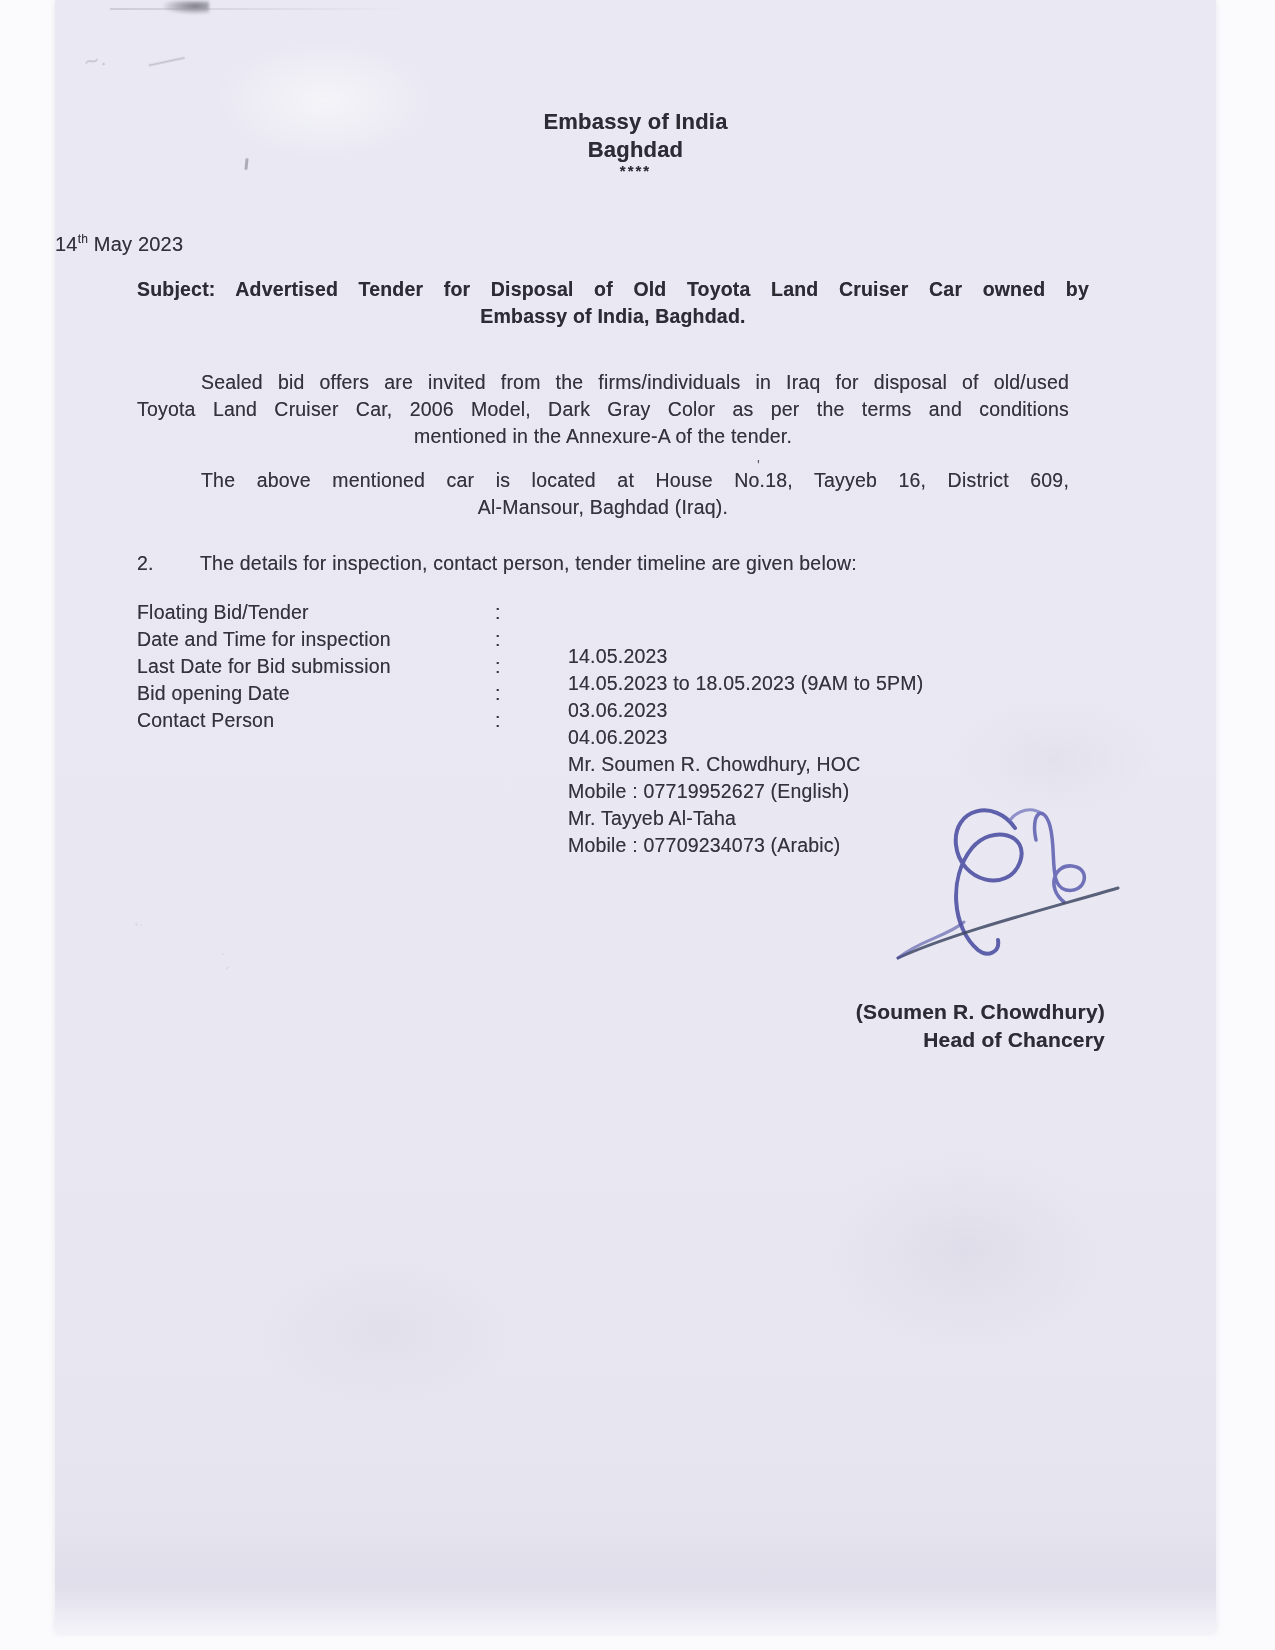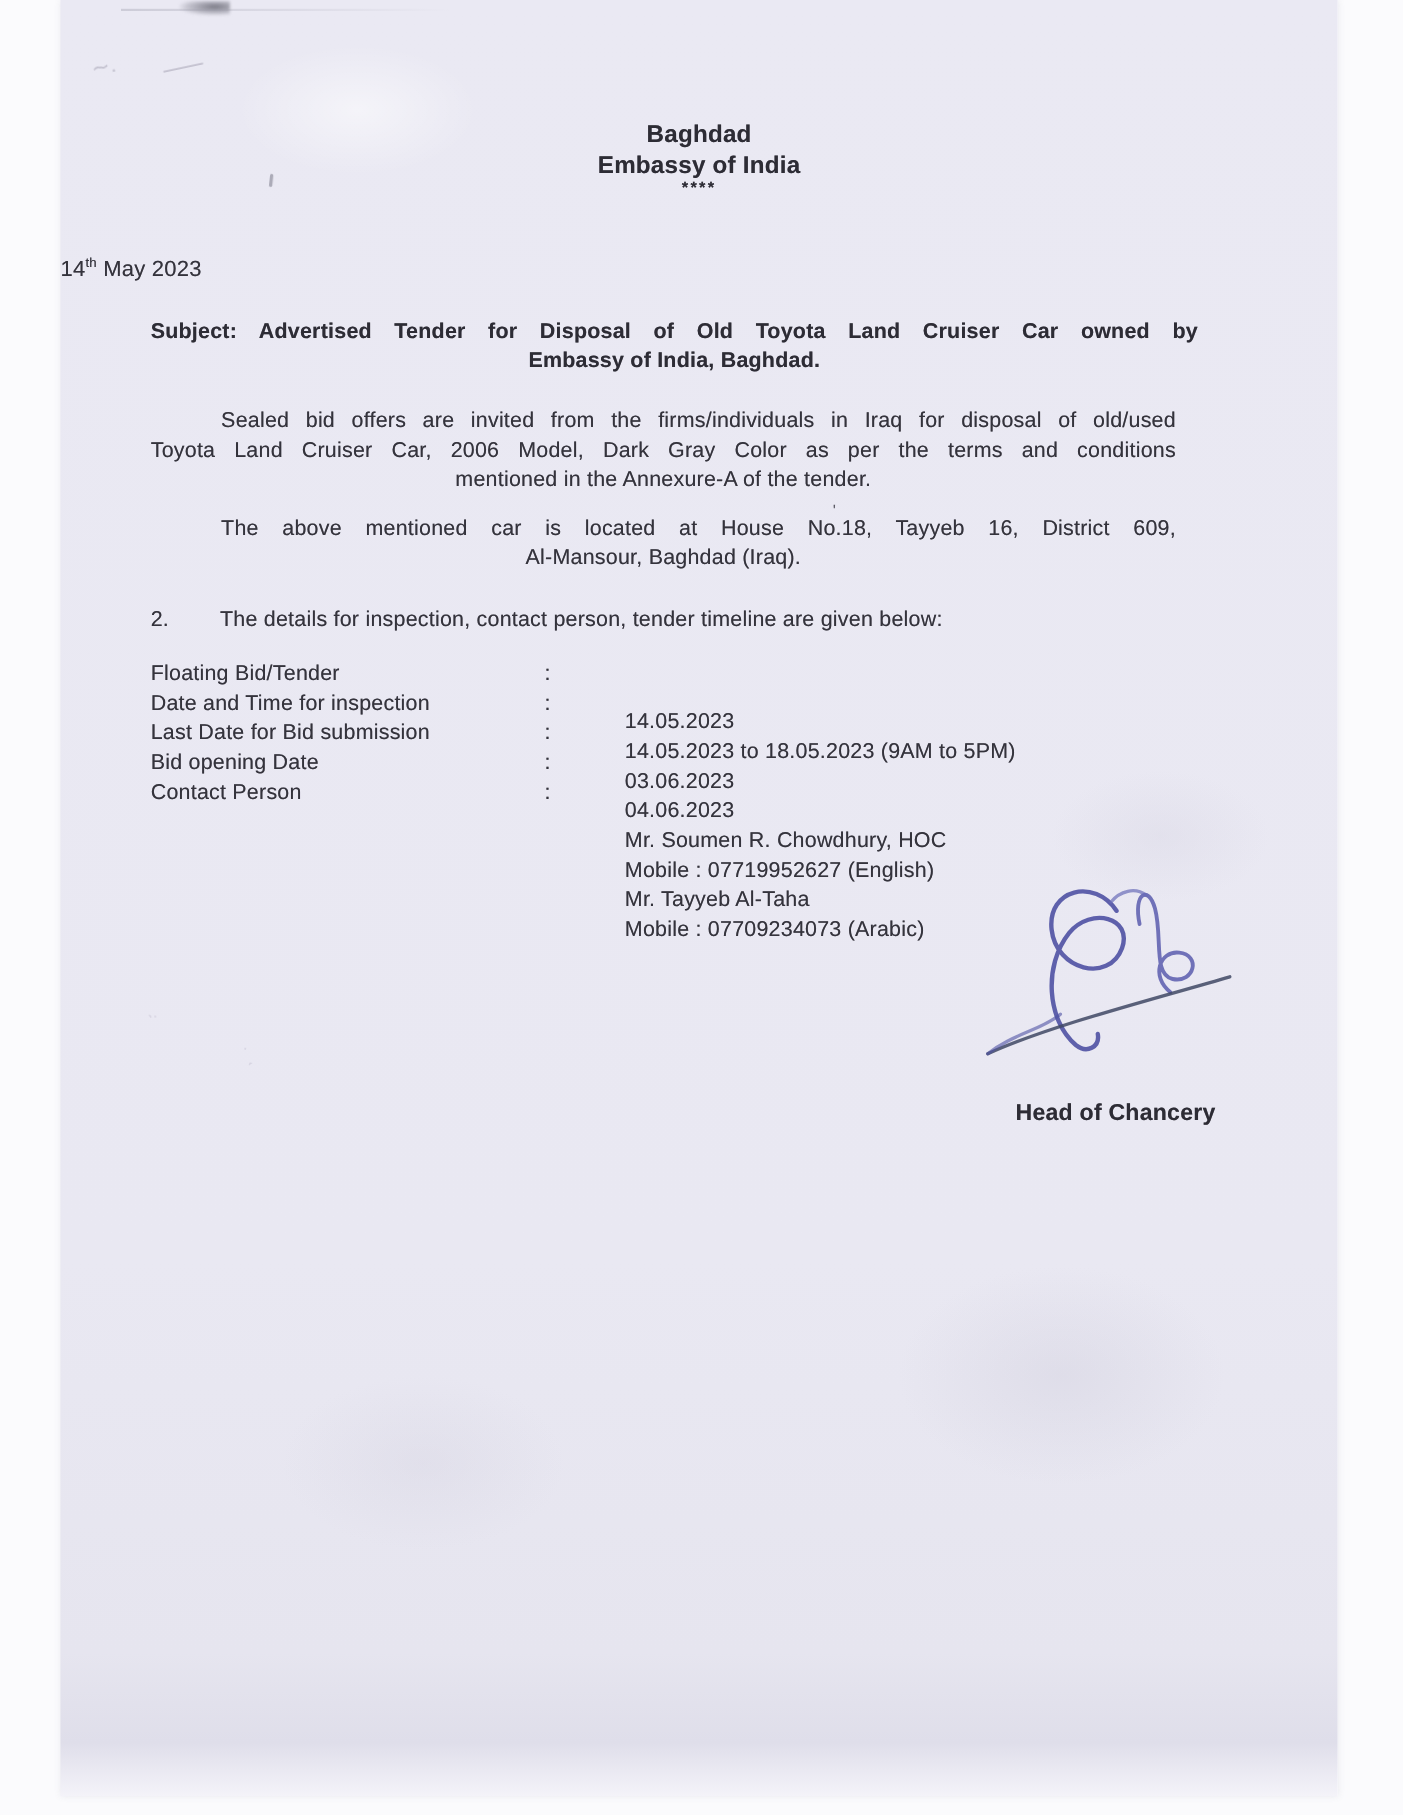--- a/index.html
+++ b/index.html
@@ -35,21 +35,21 @@
   .bold{font-weight:bold;color:#2d2c35;}
 
   .header-block{position:absolute;left:0;top:108px;width:1161px;text-align:center;}
   .header-org{font-size:22px;line-height:28px;}
   .header-city{font-size:22px;line-height:28px;}
   .header-stars{font-size:15px;line-height:14px;letter-spacing:2px;}
 
   .dateline{position:absolute;left:0;top:226px;width:1066px;text-align:left;font-size:20px;}
   .dateline sup{font-size:12px;}
 
-  .subject{position:absolute;left:82px;top:288px;width:952px;}
+  .subject{position:absolute;left:82px;top:276px;width:952px;}
   .para{position:absolute;left:82px;width:932px;}
   .p1{top:369px;}
   .p2{top:467px;}
   .jline{display:block;text-align:justify;text-align-last:justify;}
   .lline{display:block;text-align:center;}
   .indent{text-indent:64px;}
 
   .item2{position:absolute;left:82px;top:550px;width:932px;}
   .item2 .num{position:absolute;left:0;top:0;}
   .item2 .body{position:absolute;left:63px;top:0;width:860px;}
@@ -77,22 +77,22 @@
   <div class="smudge-top"></div>
   <div class="topline"></div>
   <div class="pencil" style="left:28px;top:48px;">∼.</div>
   <div class="pencil" style="left:92px;top:46px;">⸺</div>
   <div class="pencil2" style="left:78px;top:922px;">ˋ˙</div>
   <div class="pencil2" style="left:165px;top:952px;">˙ˏ</div>
   <div class="tick" style="left:190px;top:158px;transform:rotate(6deg);"></div>
   <div class="speck" style="left:702px;top:460px;">'</div>
 
   <div class="header-block">
+    <div class="txt bold header-org">Embassy of India</div>
     <div class="txt bold header-city">Baghdad</div>
-    <div class="txt bold header-org">Embassy of India</div>
     <div class="txt bold header-stars">****</div>
   </div>
 
   <div class="txt dateline"><span>14</span><sup>th</sup><span> May 2023</span></div>
 
   <div class="txt bold subject">
     <span class="jline">Subject: Advertised Tender for Disposal of Old Toyota Land Cruiser Car owned by</span>
     <span class="lline">Embassy of India, Baghdad.</span>
   </div>
 
@@ -153,16 +153,17 @@
     <g fill="none" stroke-linecap="round">
       <path d="M155,38 C135,8 92,18 96,55 C100,92 148,104 160,72 C170,44 132,34 112,58 C88,88 92,138 118,160 C128,168 140,162 138,150" stroke="#4f51a3" stroke-width="4" opacity="0.9"></path>
       <path d="M176,50 C170,22 184,14 190,36 C197,62 188,96 206,100 C226,104 232,78 212,76 C194,74 186,98 204,112" stroke="#5a5cae" stroke-width="3.5" opacity="0.85"></path>
       <path d="M150,30 C158,20 172,16 182,24" stroke="#6a6cb8" stroke-width="3" opacity="0.7"></path>
       <path d="M38,168 C95,142 190,118 258,98" stroke="#3f4864" stroke-width="3" opacity="0.85"></path>
       <path d="M38,168 C60,150 88,146 104,132" stroke="#4f51a3" stroke-width="3" opacity="0.6"></path>
     </g>
   </svg>
 
   <div class="txt signoff">
+    <div class="bold name">(Soumen R. Chowdhury)</div>
     <div class="bold title">Head of Chancery</div>
   </div>
 
 </div>
 
 </body></html>

